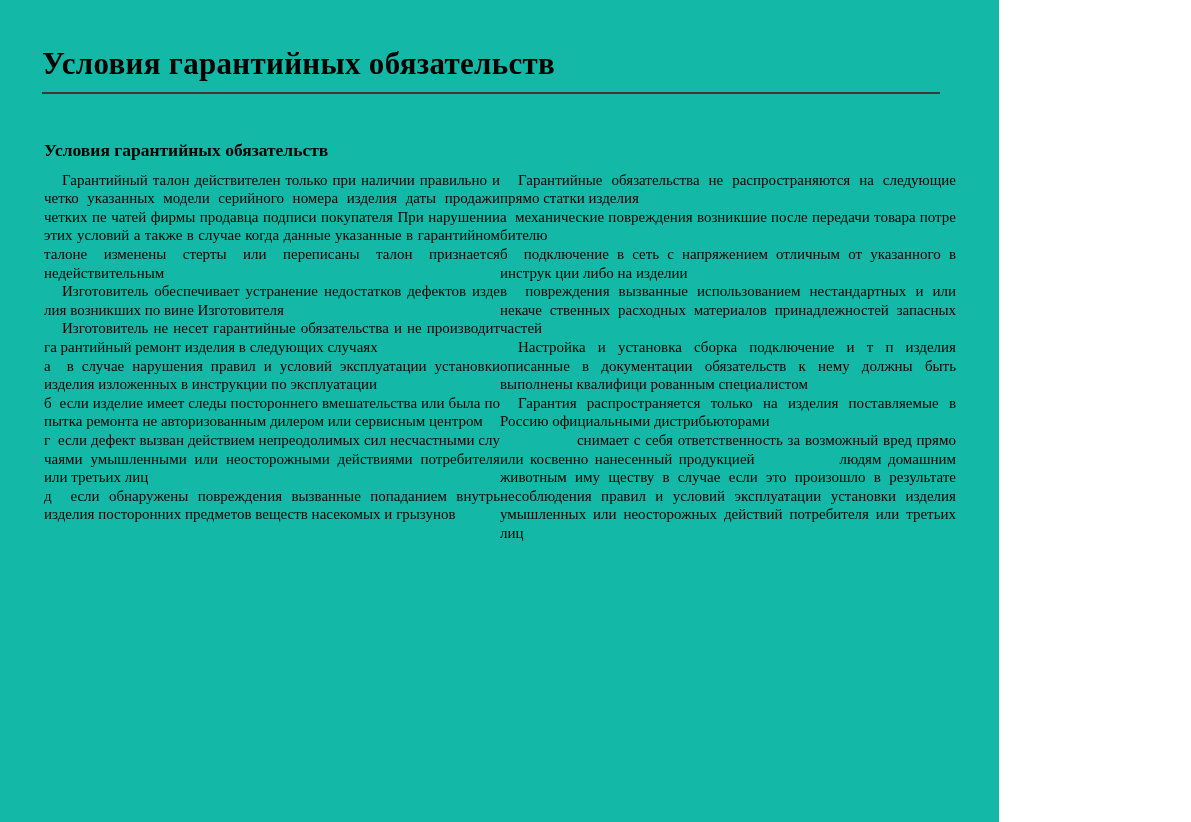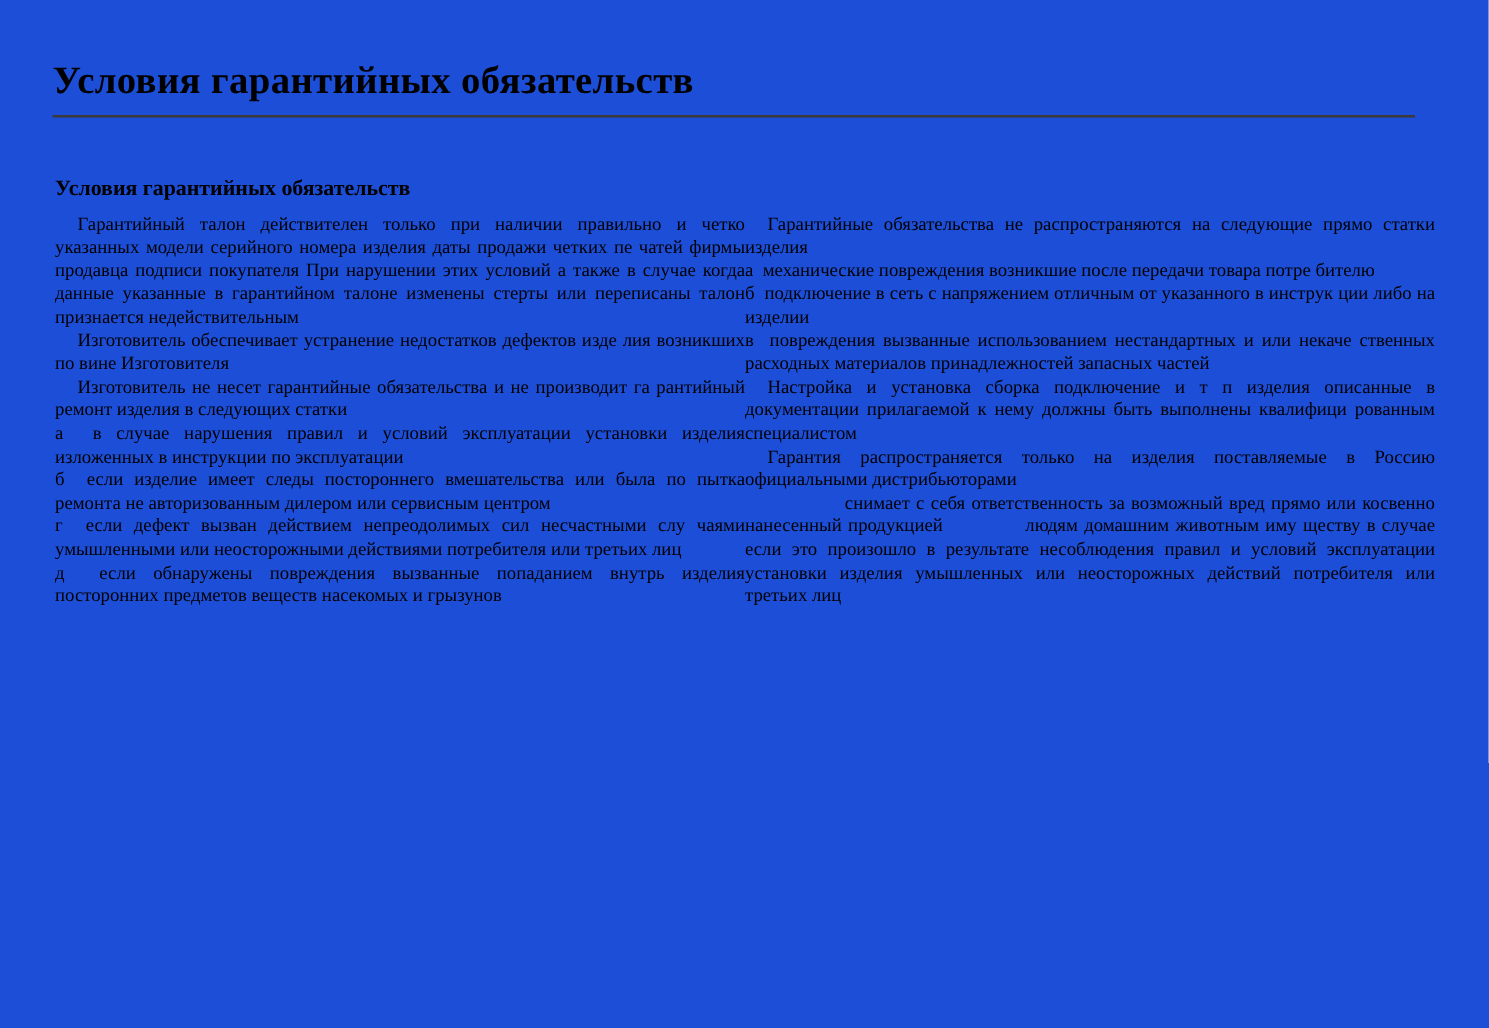--- a/index.html
+++ b/index.html
@@ -2,23 +2,23 @@
 <html lang="ru"><head>
 <meta charset="utf-8">
 <style>
   html, body {
     margin: 0;
     padding: 0;
     background: #ffffff;
   }
   .page {
     position: relative;
-    width: 1191px;
+    width: 999px;
     height: 822px;
-    background: #1d4ed8;
+    background: #14b8a6;
     box-sizing: border-box;
     padding: 34px 43px 0 42px;
     font-family: "Liberation Serif", "DejaVu Serif", serif;
     color: #000000;
     overflow: hidden;
   }
   h1.doc-title {
     margin: 12px 0 0 0;
     font-size: 31px;
     font-weight: bold;
@@ -68,33 +68,33 @@
   </header>
 
   <main>
     <h2 class="section-heading">Условия гарантийных обязательств</h2>
 
     <div class="cols">
 
       <div class="col">
         <p class="ind">Гарантийный талон действителен только при наличии правильно и четко указанных модели серийного номера изделия даты продажи четких пе чатей фирмы продавца подписи покупателя При нарушении этих условий а также в случае когда данные указанные в гарантийном талоне изменены стерты или переписаны талон признается недействительным</p>
         <p class="ind">Изготовитель обеспечивает устранение недостатков дефектов изде лия возникших по вине Изготовителя</p>
-        <p class="ind">Изготовитель не несет гарантийные обязательства и не производит га рантийный ремонт изделия в следующих статки</p>
+        <p class="ind">Изготовитель не несет гарантийные обязательства и не производит га рантийный ремонт изделия в следующих случаях</p>
         <p>а&nbsp;&nbsp;в случае нарушения правил и условий эксплуатации установки изделия изложенных в инструкции по эксплуатации</p>
         <p>б&nbsp;&nbsp;если изделие имеет следы постороннего вмешательства или была по пытка ремонта не авторизованным дилером или сервисным центром</p>
         <p>г&nbsp;&nbsp;если дефект вызван действием непреодолимых сил несчастными слу чаями умышленными или неосторожными действиями потребителя или третьих лиц</p>
         <p>д&nbsp;&nbsp;если обнаружены повреждения вызванные попаданием внутрь изделия посторонних предметов веществ насекомых и грызунов</p>
       </div>
 
       <div class="col">
         <p class="ind">Гарантийные обязательства не распространяются на следующие прямо статки изделия</p>
         <p>а&nbsp;&nbsp;механические повреждения возникшие после передачи товара потре бителю</p>
         <p>б&nbsp;&nbsp;подключение в сеть с напряжением отличным от указанного в инструк ции либо на изделии</p>
         <p>в&nbsp;&nbsp;повреждения вызванные использованием нестандартных и или некаче ственных расходных материалов принадлежностей запасных частей</p>
-        <p class="ind">Настройка и установка сборка подключение и т п изделия описанные в документации прилагаемой к нему должны быть выполнены квалифици рованным специалистом</p>
+        <p class="ind">Настройка и установка сборка подключение и т п изделия описанные в документации обязательств к нему должны быть выполнены квалифици рованным специалистом</p>
         <p class="ind">Гарантия распространяется только на изделия поставляемые в Россию официальными дистрибьюторами</p>
         <p>&nbsp;&nbsp;&nbsp;&nbsp;&nbsp;&nbsp;&nbsp;&nbsp;&nbsp;&nbsp;&nbsp;&nbsp;&nbsp;&nbsp;&nbsp;&nbsp;снимает с себя ответственность за возможный вред прямо или косвенно нанесенный продукцией&nbsp;&nbsp;&nbsp;&nbsp;&nbsp;&nbsp;&nbsp;&nbsp;&nbsp;&nbsp;&nbsp;&nbsp;&nbsp;людям домашним животным иму ществу в случае если это произошло в результате несоблюдения правил и условий эксплуатации установки изделия умышленных или неосторожных действий потребителя или третьих лиц</p>
       </div>
 
     </div>
   </main>
 
 </div>
 
 </body></html>

